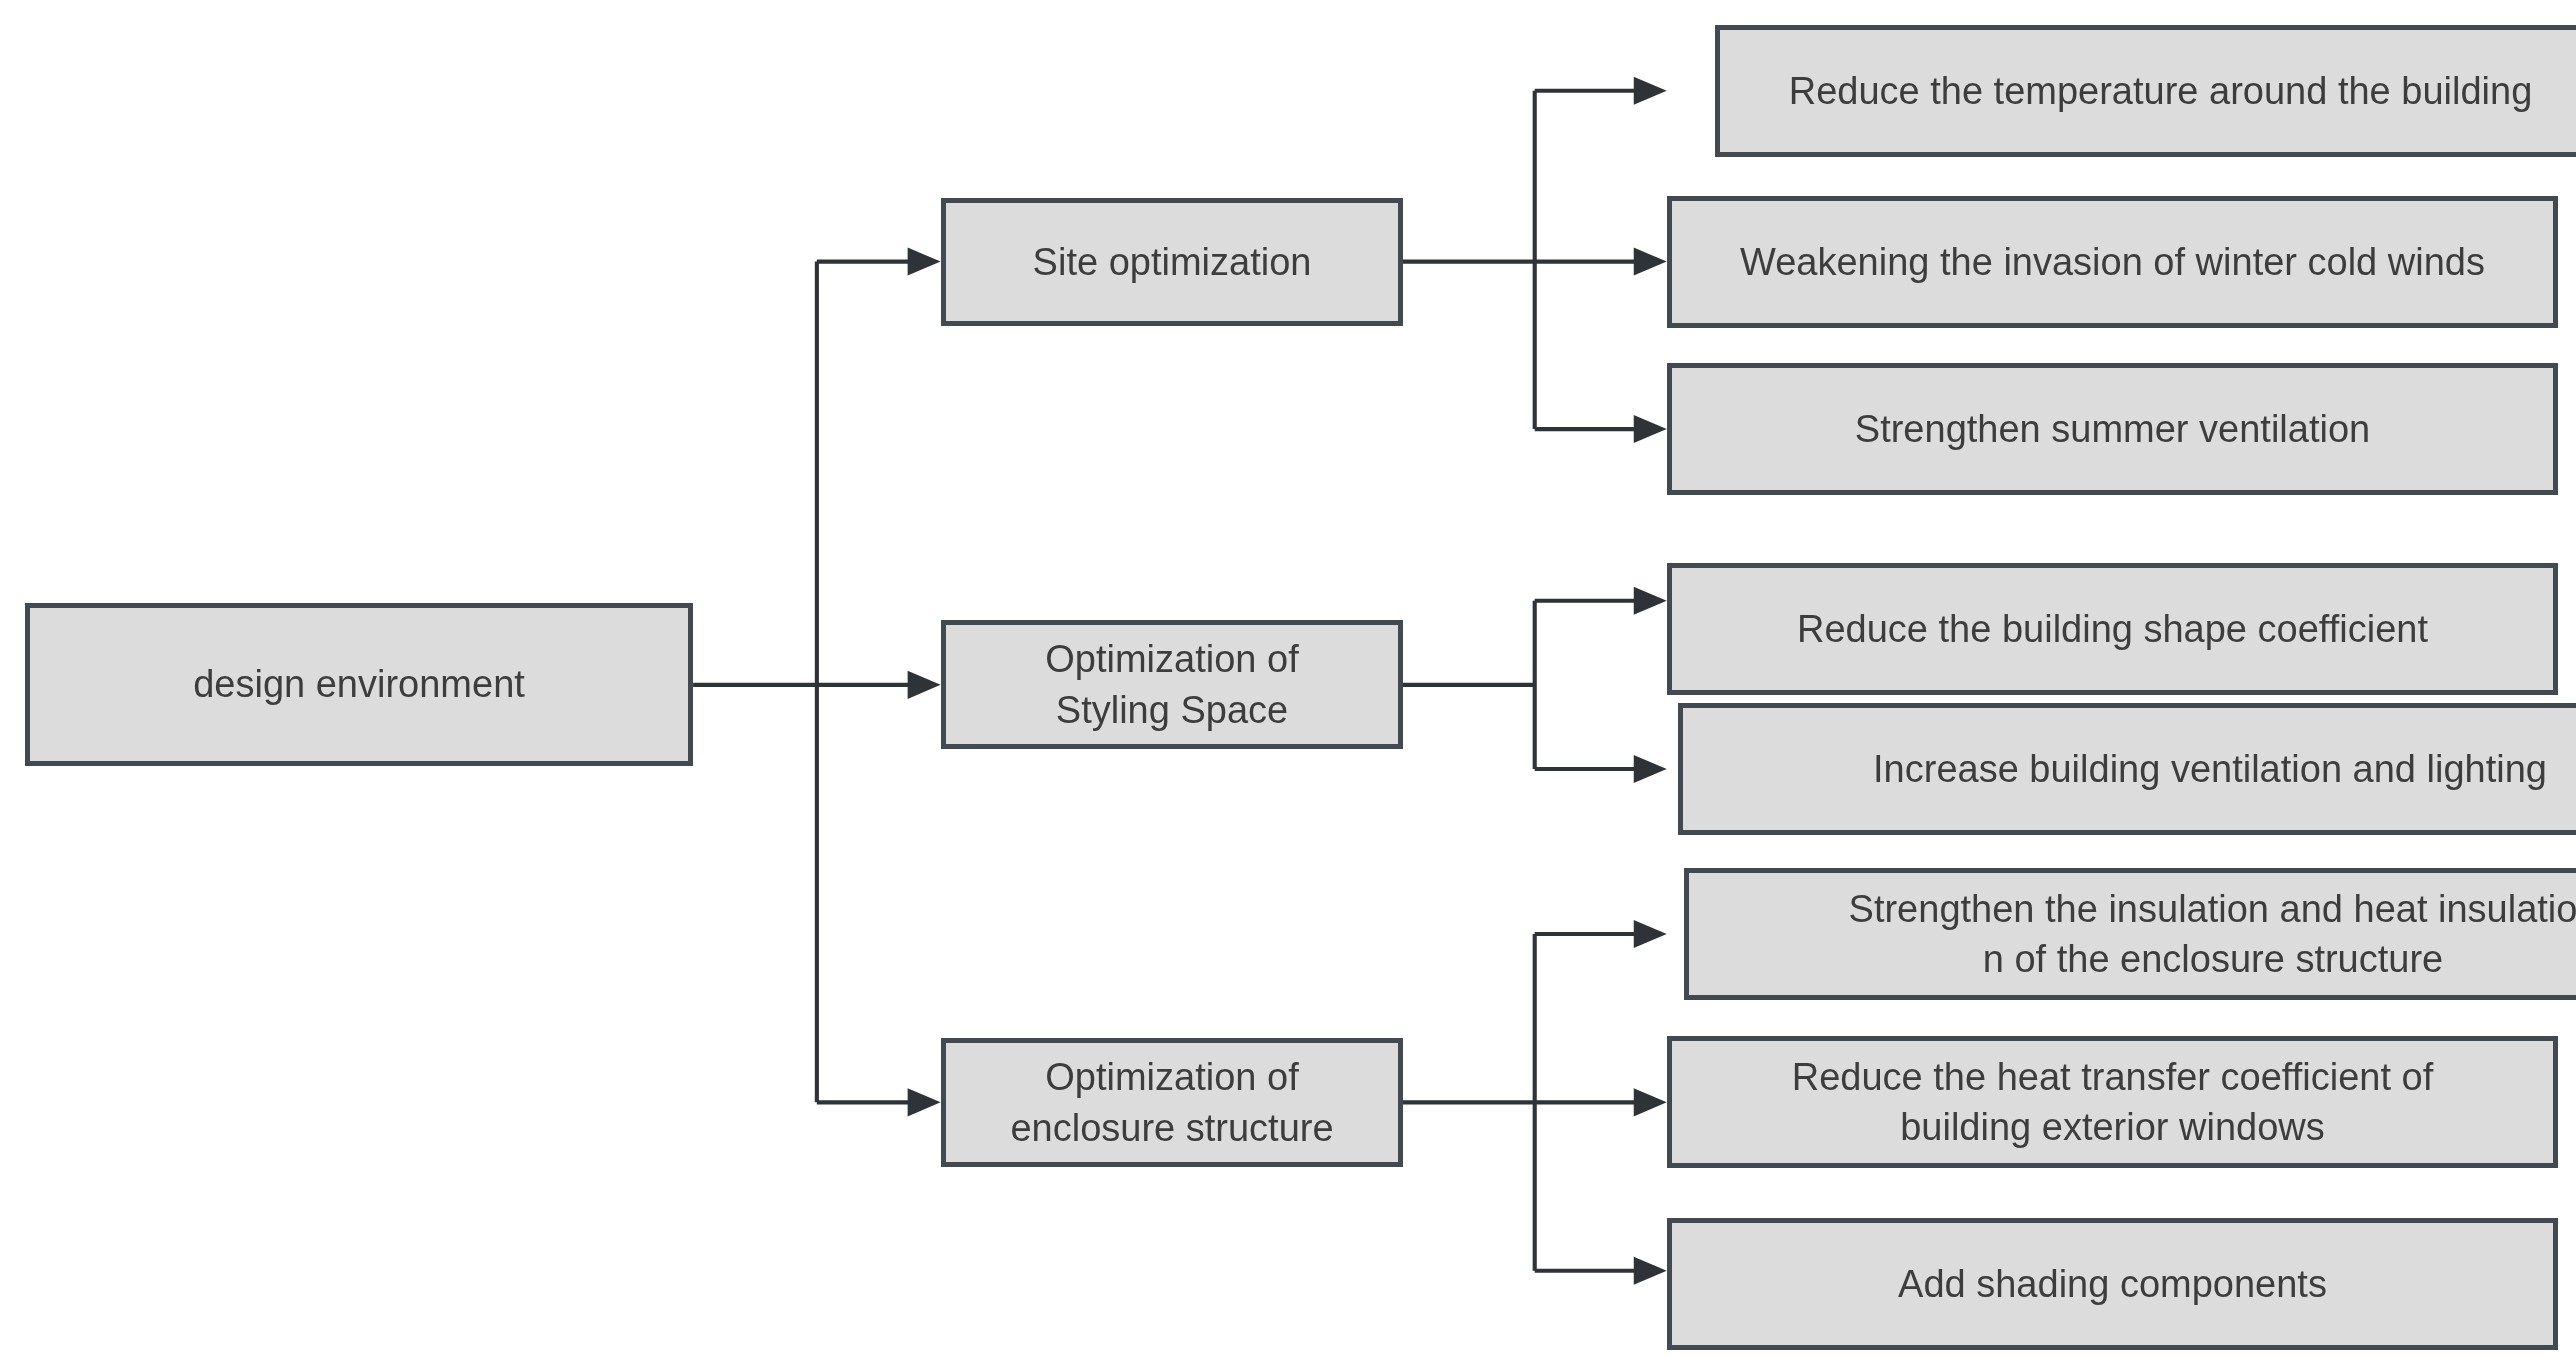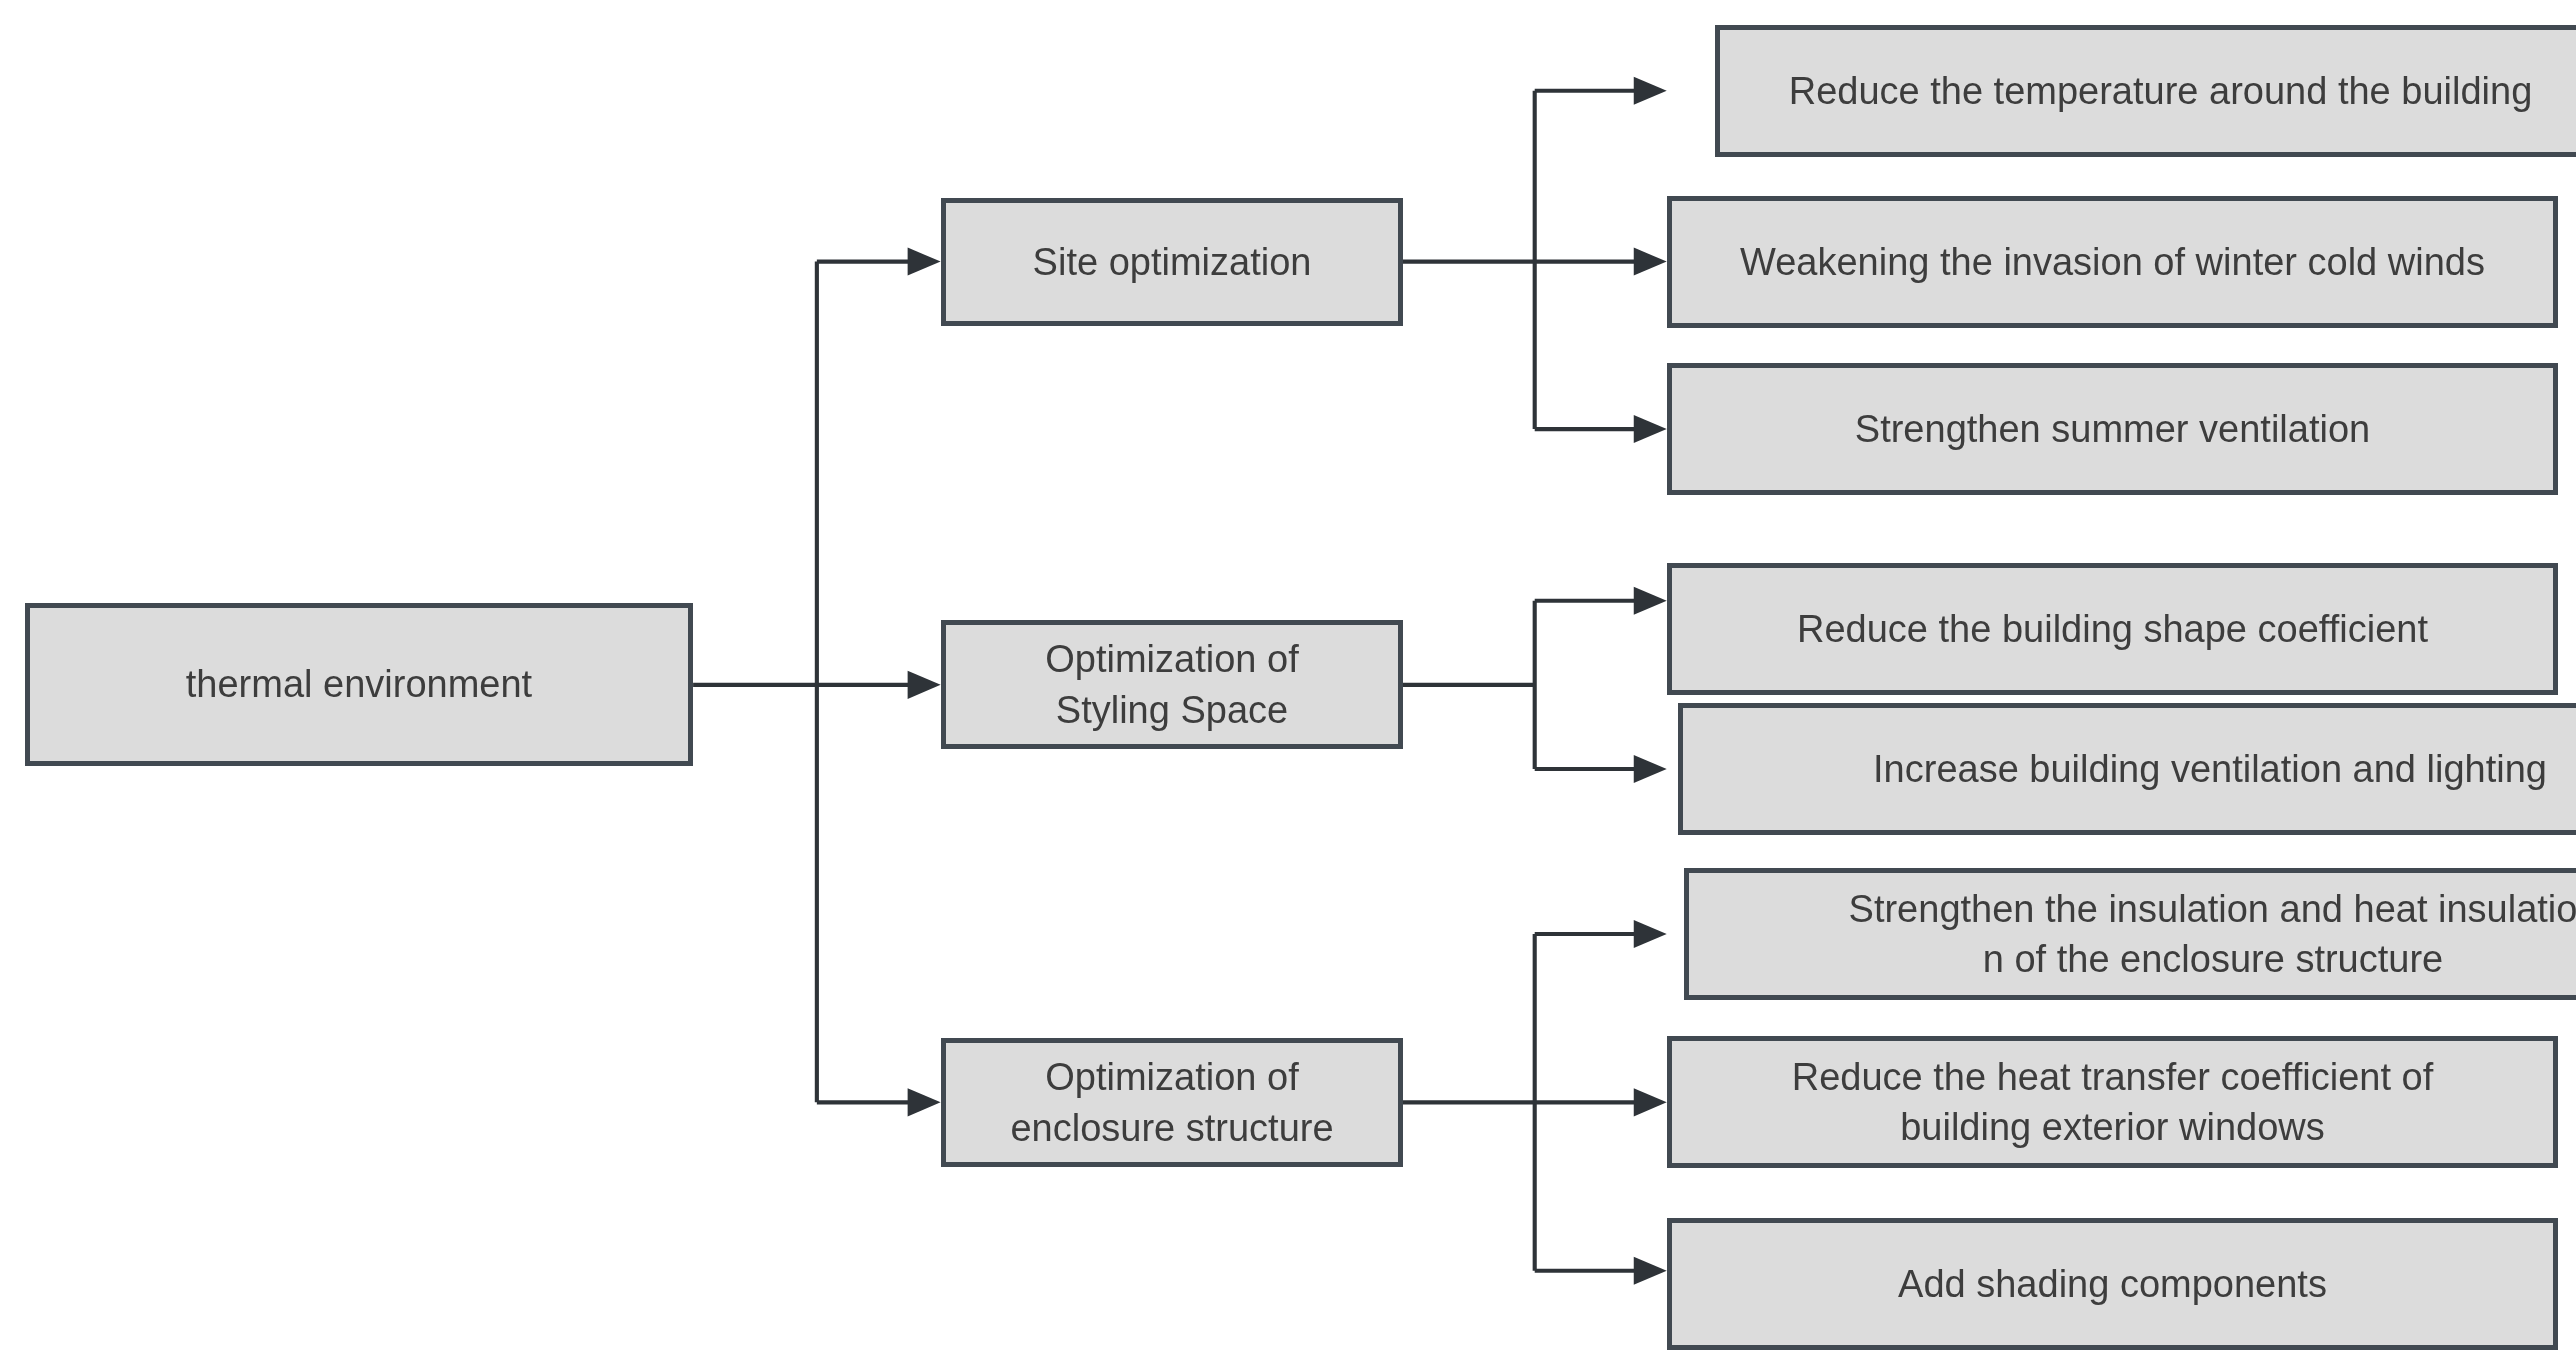--- a/index.html
+++ b/index.html
@@ -78,21 +78,21 @@
       <polygon points="2020,728 1980,711 1980,745"></polygon>
       <polygon points="2020,932 1980,915 1980,949"></polygon>
       <polygon points="2020,1132 1980,1115 1980,1149"></polygon>
       <polygon points="2020,1336 1980,1319 1980,1353"></polygon>
       <polygon points="2020,1540 1980,1523 1980,1557"></polygon>
     </g>
   </svg>
 
   <div class="node" style="left:25px; top:603px; width:668px; height:163px;">
     <span class="node-text">
-        <span class="line">thermal environment</span>
+        <span class="line">design environment</span>
       </span>
   </div>
 
   <div class="node" style="left:941px; top:198px; width:462px; height:128px;text-align:center;">
     <span class="node-text">
         <span class="line">Site optimization</span>
       </span>
   </div>
 
   <div class="node" style="left:941px; top:620px; width:462px; height:129px;">

